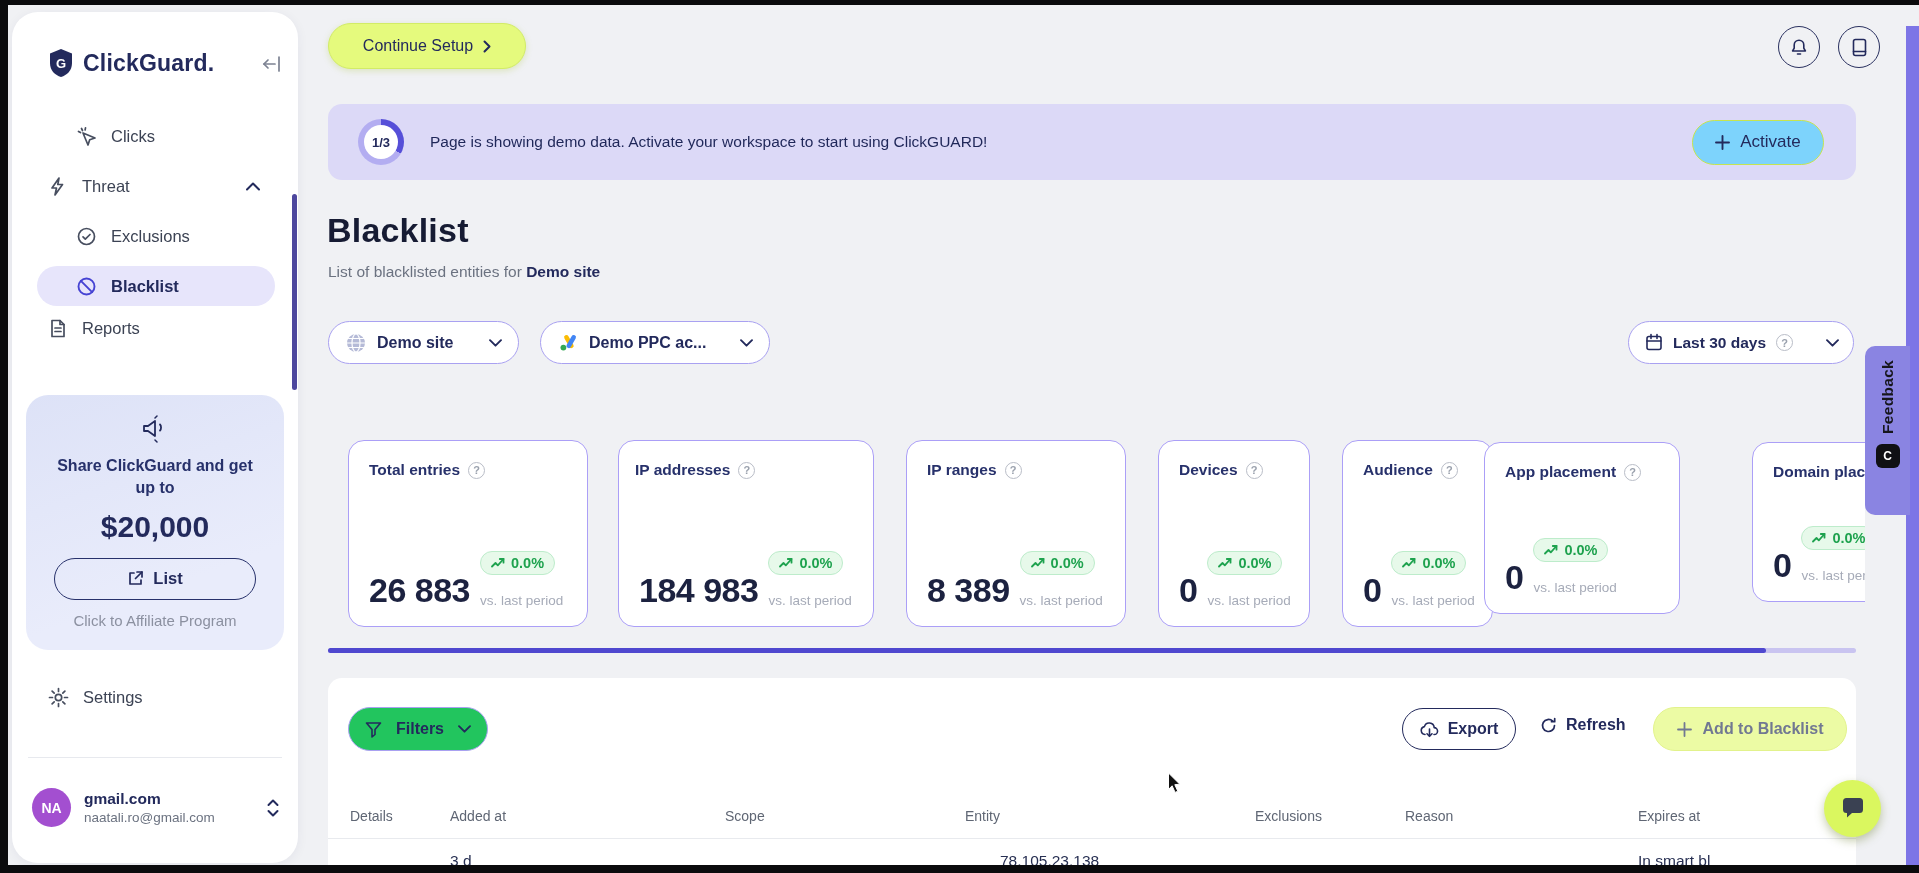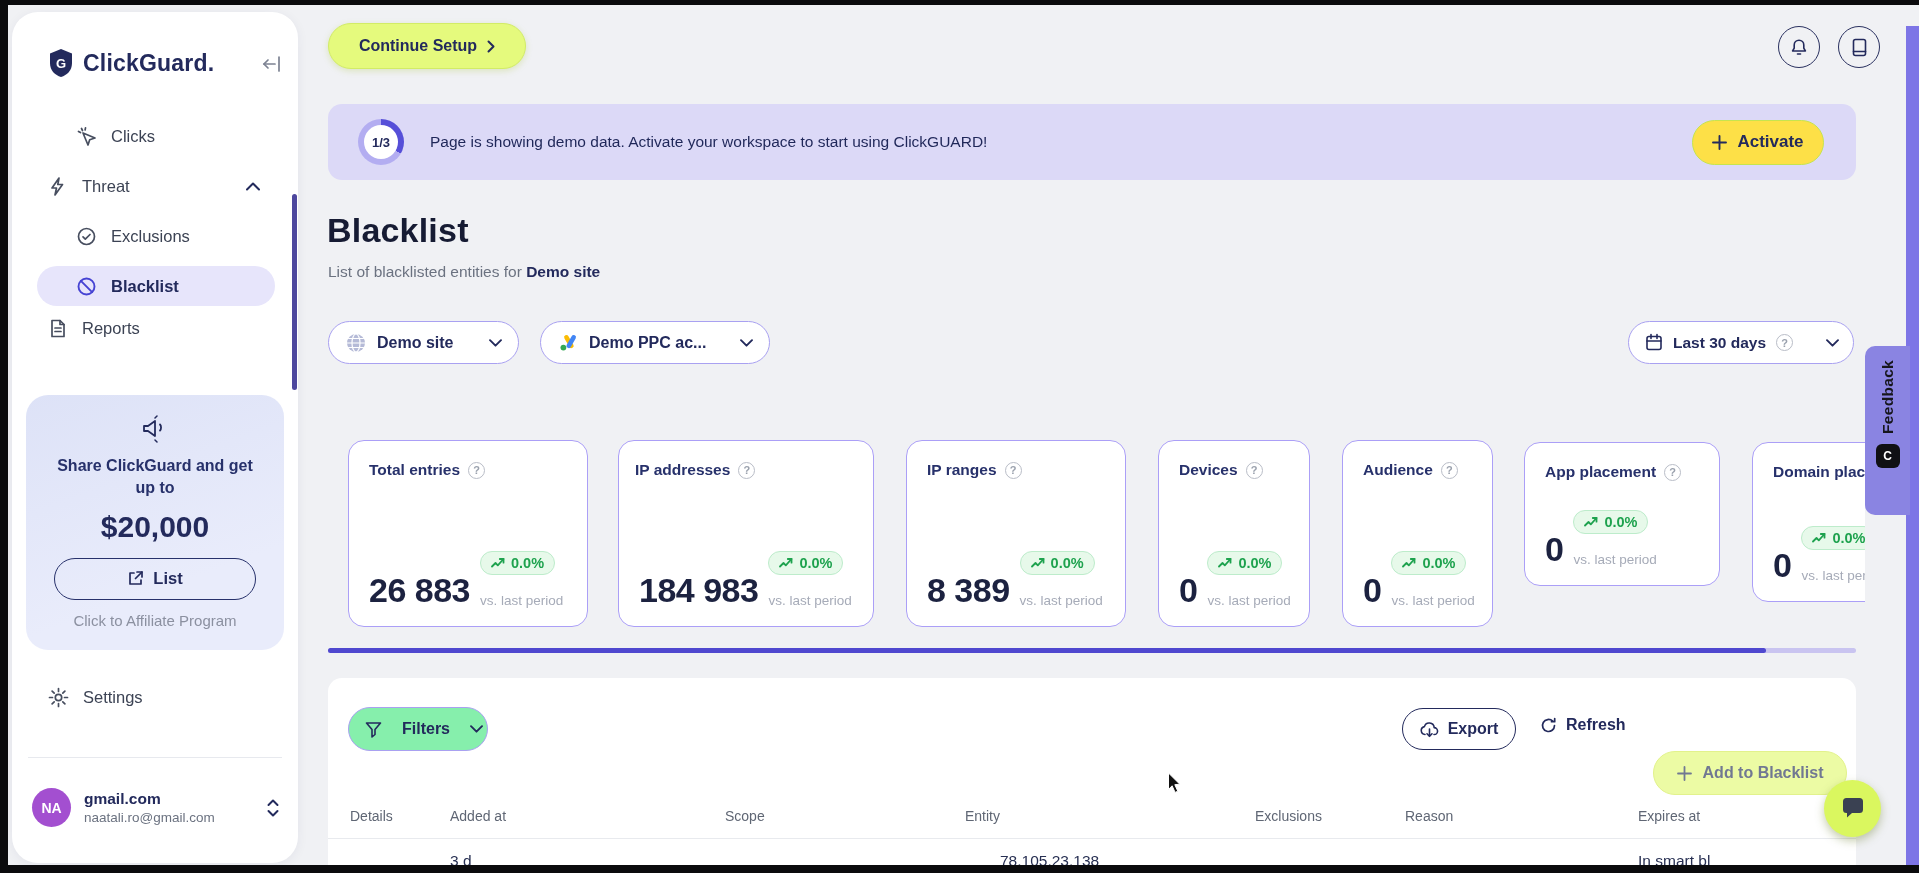--- a/index.html
+++ b/index.html
@@ -47,36 +47,36 @@
   .avatar{width:39px;height:39px;border-radius:50%;background:#a34fd0;color:#fff;font-size:14px;font-weight:600;
     display:flex;align-items:center;justify-content:center;}
   .acct-text{margin-left:13px;}
   .acct-name{font-size:15.5px;font-weight:700;color:#232a5c;}
   .acct-email{font-size:13.5px;color:#6b7280;margin-top:2px;}
   .acct-chev{margin-left:auto;}
 
   
   .continue-btn{position:absolute;left:328px;top:23px;width:198px;height:46px;background:#e5fa7d;
     border:1.5px solid #d2ec66;border-radius:23px;display:flex;align-items:center;justify-content:center;gap:10px;
-    font-size:16px;font-weight:700;color:#232a5c;box-sizing:border-box;box-shadow:0 2px 6px rgba(160,190,30,.25);}
+    font-size:16px;font-weight:400;color:#232a5c;box-sizing:border-box;box-shadow:0 2px 6px rgba(160,190,30,.25);}
   .round-btn{position:absolute;width:42px;height:42px;border:1.4px solid #2a3160;border-radius:50%;
     display:flex;align-items:center;justify-content:center;box-sizing:border-box;}
   .bell-btn{left:1778px;top:26px;}
   .book-btn{left:1838px;top:26px;}
 
   
   .banner{position:absolute;left:328px;top:104px;width:1528px;height:76px;background:#dcd9f7;border-radius:14px;
     display:flex;align-items:center;padding:0 32px 0 30px;box-sizing:border-box;}
   .ring{width:46px;height:46px;border-radius:50%;background:conic-gradient(#564fd8 0deg 120deg,#b3adf1 120deg 360deg);
     display:flex;align-items:center;justify-content:center;flex:none;}
   .ring-inner{width:34px;height:34px;border-radius:50%;background:#fff;display:flex;align-items:center;justify-content:center;
     font-size:13px;font-weight:700;color:#232a5c;}
   .banner-msg{margin-left:26px;font-size:15.5px;font-weight:500;color:#1f2759;}
-  .activate-btn{margin-left:auto;width:132px;height:45px;background:#fde047;border:1.5px solid #c6e44f;border-radius:23px;
-    display:flex;align-items:center;justify-content:center;gap:10px;font-size:17px;font-weight:700;color:#232a5c;box-sizing:border-box;}
+  .activate-btn{margin-left:auto;width:132px;height:45px;background:#7dd3fc;border:1.5px solid #c6e44f;border-radius:23px;
+    display:flex;align-items:center;justify-content:center;gap:10px;font-size:17px;font-weight:400;color:#232a5c;box-sizing:border-box;}
 
   
   .page-title{position:absolute;left:327px;top:211px;font-size:34px;font-weight:800;color:#161b33;letter-spacing:.2px;}
   .page-subtitle{position:absolute;left:328px;top:263px;font-size:15.5px;color:#6b7280;}
   .page-subtitle b{color:#232a5c;font-weight:700;}
 
   .pill{position:absolute;height:43px;background:#fff;border:1.4px solid #a9a1f1;border-radius:22px;
     display:flex;align-items:center;gap:10px;font-size:16px;font-weight:600;color:#232a5c;box-sizing:border-box;}
   .site-pill{left:328px;top:321px;width:191px;padding:0 16px 0 16px;}
   .ppc-pill{left:540px;top:321px;width:230px;padding:0 16px 0 18px;}
@@ -95,29 +95,29 @@
     padding:3px 10px;font-size:14.5px;font-weight:600;color:#1ea24e;white-space:nowrap;}
   .vs-text{font-size:13.5px;color:#a6abb8;line-height:1.3;}
   .help{width:17px;height:17px;border-radius:50%;border:1.3px solid #b9bdc7;color:#9aa1ad;font-size:11px;font-weight:700;
     display:flex;align-items:center;justify-content:center;box-sizing:border-box;flex:none;}
 
   .hscroll-track{position:absolute;left:328px;top:648px;width:1528px;height:5px;background:#c9c4f0;border-radius:3px;}
   .hscroll-thumb{position:absolute;left:328px;top:648px;width:1438px;height:5px;background:#4f48cf;border-radius:3px;}
 
   
   .panel{position:absolute;left:328px;top:678px;width:1528px;height:188px;background:#fff;border-radius:14px 14px 0 0;overflow:hidden;}
-  .tool-pill{position:absolute;height:44px;border:1.4px solid #a9a1f1;border-radius:22px;background:#86efac;
-    display:flex;align-items:center;gap:20px;font-size:16px;font-weight:600;color:#232a5c;box-sizing:border-box;padding:0 16px;}
+  .tool-pill{position:absolute;height:44px;border:1.4px solid #a9a1f1;border-radius:22px;background:#22c55e;
+    display:flex;align-items:center;gap:14px;font-size:16px;font-weight:600;color:#232a5c;box-sizing:border-box;padding:0 16px;}
   .filters-pill{left:20px;top:29px;width:140px;}
   .columns-pill{left:186px;top:29px;width:172px;}
   .export-btn{position:absolute;left:1074px;top:30px;width:114px;height:42px;border:1.5px solid #232a5c;border-radius:21px;
     display:flex;align-items:center;justify-content:center;gap:9px;font-size:16px;font-weight:600;color:#232a5c;box-sizing:border-box;}
   .refresh-btn{position:absolute;left:1212px;top:38px;display:flex;align-items:center;gap:9px;font-size:16px;font-weight:600;color:#232a5c;}
   .add-btn{position:absolute;left:1325px;top:29px;width:194px;height:44px;background:#ecfba4;border:1px solid #e2f28c;border-radius:22px;
-    display:flex;align-items:center;justify-content:center;gap:11px;font-size:16px;font-weight:600;color:#717892;box-sizing:border-box;margin-top:44px;}
+    display:flex;align-items:center;justify-content:center;gap:11px;font-size:16px;font-weight:600;color:#717892;box-sizing:border-box;}
   .th{position:absolute;top:130px;font-size:14px;color:#5f6674;font-weight:400;}
   .table-divider{position:absolute;left:0;top:160px;width:1528px;height:1px;background:#e8eaee;}
   .td{position:absolute;top:174px;font-size:15.5px;color:#272f52;font-weight:500;}
 
   
   .feedback-tab{position:absolute;left:1865px;top:346px;width:45px;height:169px;background:#8a84e2;border-radius:10px 0 0 10px;z-index:58;
     display:flex;flex-direction:column;align-items:center;justify-content:flex-start;padding-top:14px;box-sizing:border-box;}
   .feedback-label{writing-mode:vertical-rl;transform:rotate(180deg);font-size:15.5px;font-weight:600;color:#16161c;letter-spacing:.3px;}
   .feedback-logo{margin-top:10px;width:24px;height:24px;background:#101014;border-radius:6px;color:#fff;
     font-size:12px;font-weight:800;display:flex;align-items:center;justify-content:center;}
@@ -446,21 +446,21 @@
                 <path d="M1 8.5 4.5 5l2.3 2.3L12.5 1"></path>
                 <path d="M8.8 1h3.7v3.7"></path>
               </svg>
               <span>0.0%</span>
             </span>
           <span class="vs-text">vs. last period</span>
         </span>
       </div>
     </div>
 
-    <div class="card" style="left:1196px;top:4px;width:196px;height:144px;">
+    <div class="card" style="left:1156px;top:4px;width:196px;height:172px;">
       <div class="card-title">
           <span>App placement</span>
           <span class="help">?</span>
         </div>
       <div class="card-bottom">
         <span class="card-value">0</span>
         <span class="delta-col">
           <span class="delta-pill">
               <svg width="14" height="11" viewBox="0 0 14 11" fill="none" stroke="#1ea24e" stroke-width="1.8" stroke-linecap="round" stroke-linejoin="round">
                 <path d="M1 8.5 4.5 5l2.3 2.3L12.5 1"></path>

